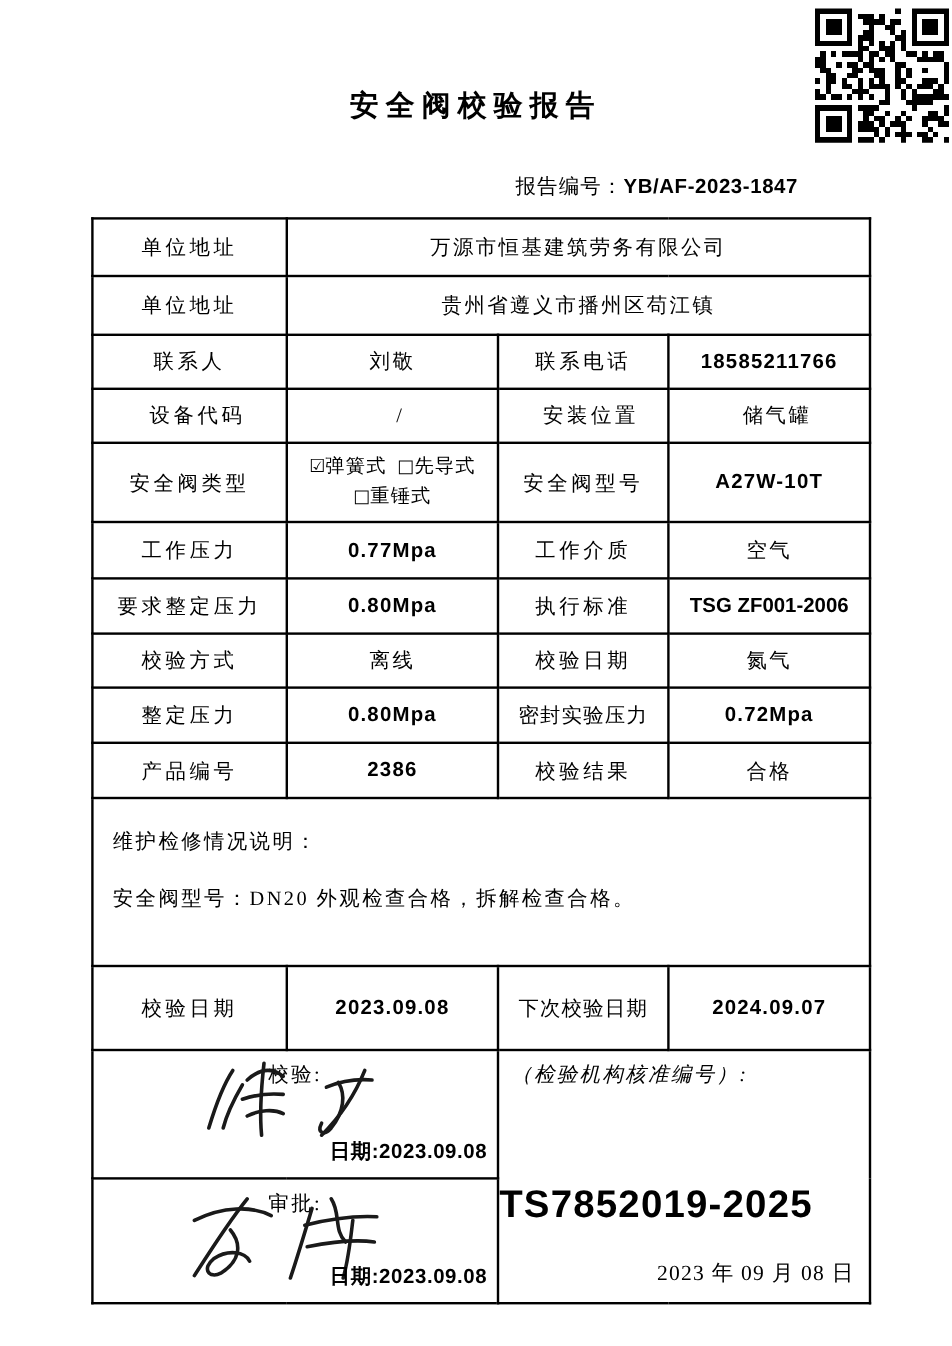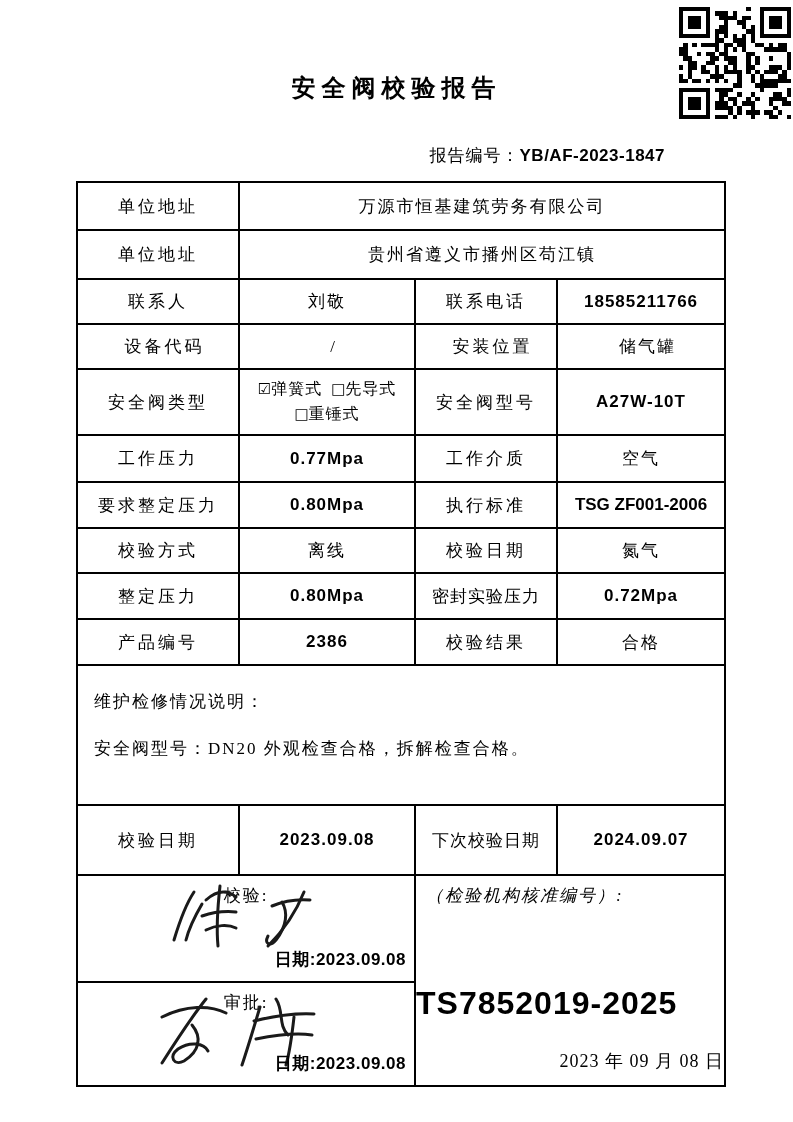--- a/index.html
+++ b/index.html
@@ -52,21 +52,21 @@
   }
   .sig-draw{position:absolute;}
   .sig-draw path{fill:none;stroke:#1a1a1a;stroke-width:3;stroke-linecap:round;stroke-linejoin:round;}
   
   .org-cell{position:relative;text-align:left;vertical-align:top;padding:8px 10px;}
   .org-label{font-size:17px;letter-spacing:2px;font-style:italic;}
   .org-code{
     position:absolute;top:76px;left:0;width:100%;text-align:left;
     font-family:"Liberation Sans",sans-serif;font-size:32px;font-weight:bold;letter-spacing:1px;margin-top:33px;
   }
-  .org-date{position:absolute;bottom:12px;right:0;font-size:18px;letter-spacing:1px;}
+  .org-date{position:absolute;bottom:12px;right:12px;font-size:18px;letter-spacing:1px;}
 </style>
 </head>
 <body>
 
 <div class="qr-wrap">
   <svg id="qr-svg" viewBox="0 0 25 25" xmlns="http://www.w3.org/2000/svg">
       <rect x="0" y="0" width="1" height="1" fill="#000"></rect>
       <rect x="1" y="0" width="1" height="1" fill="#000"></rect>
       <rect x="2" y="0" width="1" height="1" fill="#000"></rect>
       <rect x="3" y="0" width="1" height="1" fill="#000"></rect>

